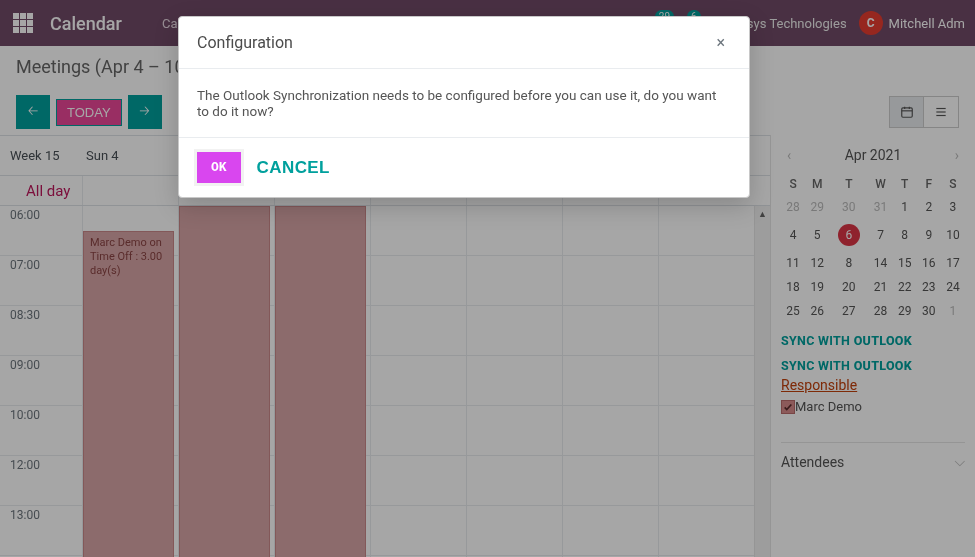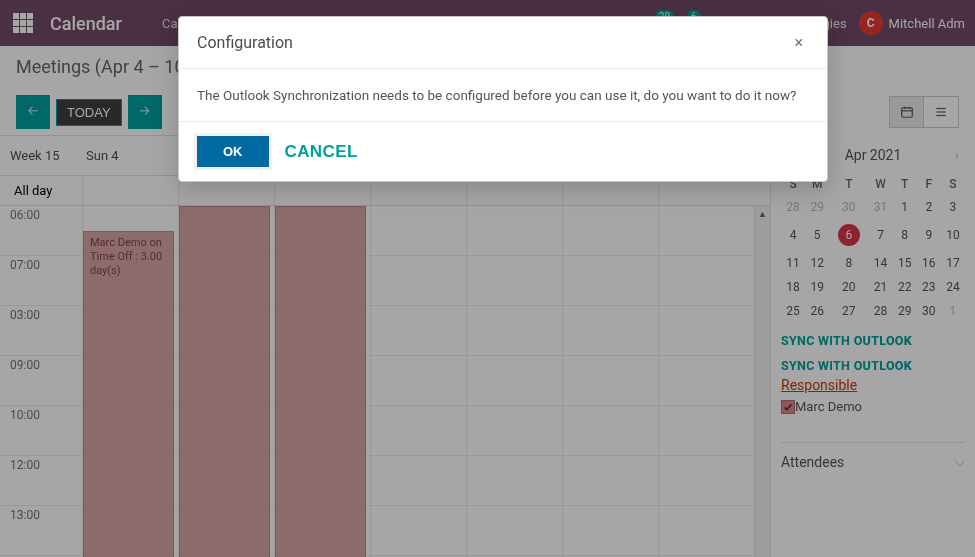--- a/index.html
+++ b/index.html
@@ -16,39 +16,39 @@
   .badge { position:absolute; top:-6px; left:10px; background:#00A09D; color:#fff; font-size:10px; padding:1px 4px; border-radius:7px; }
   .company { margin: 0 12px; color:#eee; font-size:13px; }
   .avatar { width:24px; height:24px; border-radius:50%; background:#e73c30; color:#fff; display:inline-flex; align-items:center; justify-content:center; font-weight:bold; font-size:12px; margin-right:6px;}
   .user { display:flex; align-items:center; color:#fff; }
 
   
   .controls { display:flex; align-items:center; padding: 12px 16px 6px 16px; justify-content: space-between; }
   .left-controls { display:flex; align-items:center; gap: 6px; }
   .page-title { font-size: 18px; color: #666; margin-bottom: 6px; padding: 10px 16px 0 16px; }
   .btn { border:1px solid #ccc; background:#fff; padding:5px 10px; font-size:13px; cursor:pointer; color:#4c4c4c;}
-  .btn-teal { background:#404040; border-color:#00A09D; color:#fff; font-weight:500; }
+  .btn-teal { background:#ec4899; border-color:#00A09D; color:#fff; font-weight:500; }
   .btn-arrow { background:#00A09D; border-color:#00A09D; color:#fff; width:34px; display:flex; align-items:center; justify-content:center;}
   .range-link { color:#00A09D; font-weight:600; margin-left:14px; font-size:13px; text-transform:uppercase; letter-spacing: .3px; cursor:pointer;}
   .view-switch { display:flex; border:1px solid #ccc; }
   .view-switch .vs { width:34px; height:30px; display:flex; align-items:center; justify-content:center; border-right:1px solid #ccc; color:#6c6c6c; cursor:pointer;}
   .view-switch .vs:last-child{border-right:none;}
   .view-switch .vs.active{ background:#e9ecef;}
   .main-wrap { display:flex; height: 430px; }
   .cal-area { flex:1; display:flex; flex-direction:column; border-top:1px solid #dee2e6; }
   .sidebar { width: 205px; border-left:1px solid #e5e5e5; padding: 6px 10px 0 10px; overflow:hidden;}
 
   
   .cal-header-row { display:flex; border-bottom:1px solid #dee2e6; height:40px; align-items:center;}
   .cal-header-row .gutter { width:82px; padding-left:10px; font-size:13px; color:#495057;}
   .cal-header-row .dayhead { flex:1; font-size:13px; color:#495057; text-align:left; padding-left:4px;}
 
   
   .allday-row { display:flex; border-bottom:1px solid #dee2e6; height:30px; align-items:center;}
-  .allday-row .gutter { width:82px; padding-left:14px; font-size:13px; color:#000000;}
+  .allday-row .gutter { width:82px; padding-left:26px; font-size:15px; color:#be185d;}
   .allday-row .cell { flex:1; border-left:1px solid #e9ecef; height:100%;}
 
   
   .scroll-grid { flex:1; overflow:hidden; display:flex; position:relative;}
   .times-col { width:82px; }
   .times-col .hr { height:50px; border-bottom:1px solid #e9ecef; font-size:12px; color:#6c757d; padding-left:10px; padding-top:2px;}
   .days-grid { flex:1; display:flex; position:relative;}
   .daycol { flex:1; border-left:1px solid #e9ecef; position:relative;}
   .daycol .slot { height:50px; border-bottom:1px solid #e9ecef; }
   .event-block { position:absolute; background:#d7a5a6; border:1px solid #c98789; color:#8B4444; font-size:11px; padding:4px 6px; line-height:1.25; overflow:hidden;}
@@ -68,27 +68,27 @@
   .sync-link { display:block; color:#00A09D; font-weight:700; font-size:12.5px; letter-spacing:.3px; margin:10px 0 0 0; cursor:pointer;}
   .sync-link .strong{ font-weight:800; }
   .side-section { margin-top:4px; font-size:14px; color:#c2410c;text-decoration:underline; }
   .check-row { display:flex; align-items:center; margin-top:6px; font-size:13px; color:#555;}
   .check-row .chk { width:14px; height:14px; background:#d78b8b; border:1px solid #b96b6b; display:inline-flex; align-items:center; justify-content:center;}
   .check-row .chk svg{ width:10px; height:10px; }
   .side-collapse { margin-top:28px; font-size:14px; color:#555; display:flex; justify-content:space-between; align-items:center; border-top:1px solid #e5e5e5; padding-top:10px;}
 
   
   .scrim { position:absolute; inset:0; background:rgba(0,0,0,0.35); }
-  .modal { position:absolute; top:16px; left:178px; width:650px; background:#fff; border:1px solid #c8c8c8; border-radius:4px; box-shadow:0 8px 24px rgba(0,0,0,0.18); }
+  .modal { position:absolute; top:16px; left:178px; width:572px; background:#fff; border:1px solid #c8c8c8; border-radius:4px; box-shadow:0 8px 24px rgba(0,0,0,0.18); }
   .modal-head { display:flex; align-items:center; justify-content:space-between; padding:14px 18px; border-bottom:1px solid #e9ecef;}
   .modal-title { font-size:16px; color:#4c4c4c; }
   .modal-close { font-size:16px; color:#6c757d; cursor:pointer; padding:2px 6px;}
   .modal-body { padding:18px; font-size:13.5px; color:#555; border-bottom:1px solid #e9ecef;}
   .modal-foot { padding:14px 18px; display:flex; gap:16px; align-items:center;}
-  .m-ok { background:#0369a1; color:#fff; border:none; padding:8px 26px; font-size:13px; font-weight:600; cursor:pointer; box-shadow:0 0 0 3px rgba(0,0,0,0.05);}
+  .m-ok { background:#d946ef; color:#fff; border:none; padding:8px 14px; font-size:13px; font-weight:600; cursor:pointer; box-shadow:0 0 0 3px rgba(0,0,0,0.05);font-family:Liberation Mono, monospace;}
   .m-cancel { background:none; border:none; color:#00A09D; font-weight:600; font-size:17px; cursor:pointer; letter-spacing:.4px;}
 </style>
 </head>
 <body>
 
 <div class="navbar">
   <div class="apps-icon">
     <span></span>
       <span></span>
       <span></span>
@@ -162,21 +162,21 @@
         <div class="cell"></div>
         <div class="cell"></div>
         <div class="cell"></div>
         <div class="cell"></div>
       <div style="width:16px"></div>
     </div>
     <div class="scroll-grid">
       <div class="times-col">
         <div class="hr">06:00</div>
         <div class="hr">07:00</div>
-        <div class="hr">03:00</div>
+        <div class="hr">08:30</div>
         <div class="hr">09:00</div>
         <div class="hr">10:00</div>
         <div class="hr">12:00</div>
         <div class="hr">13:00</div>
 
       </div>
       <div class="days-grid">
         <div class="daycol">
           <div class="slot"></div>
             <div class="slot"></div>

